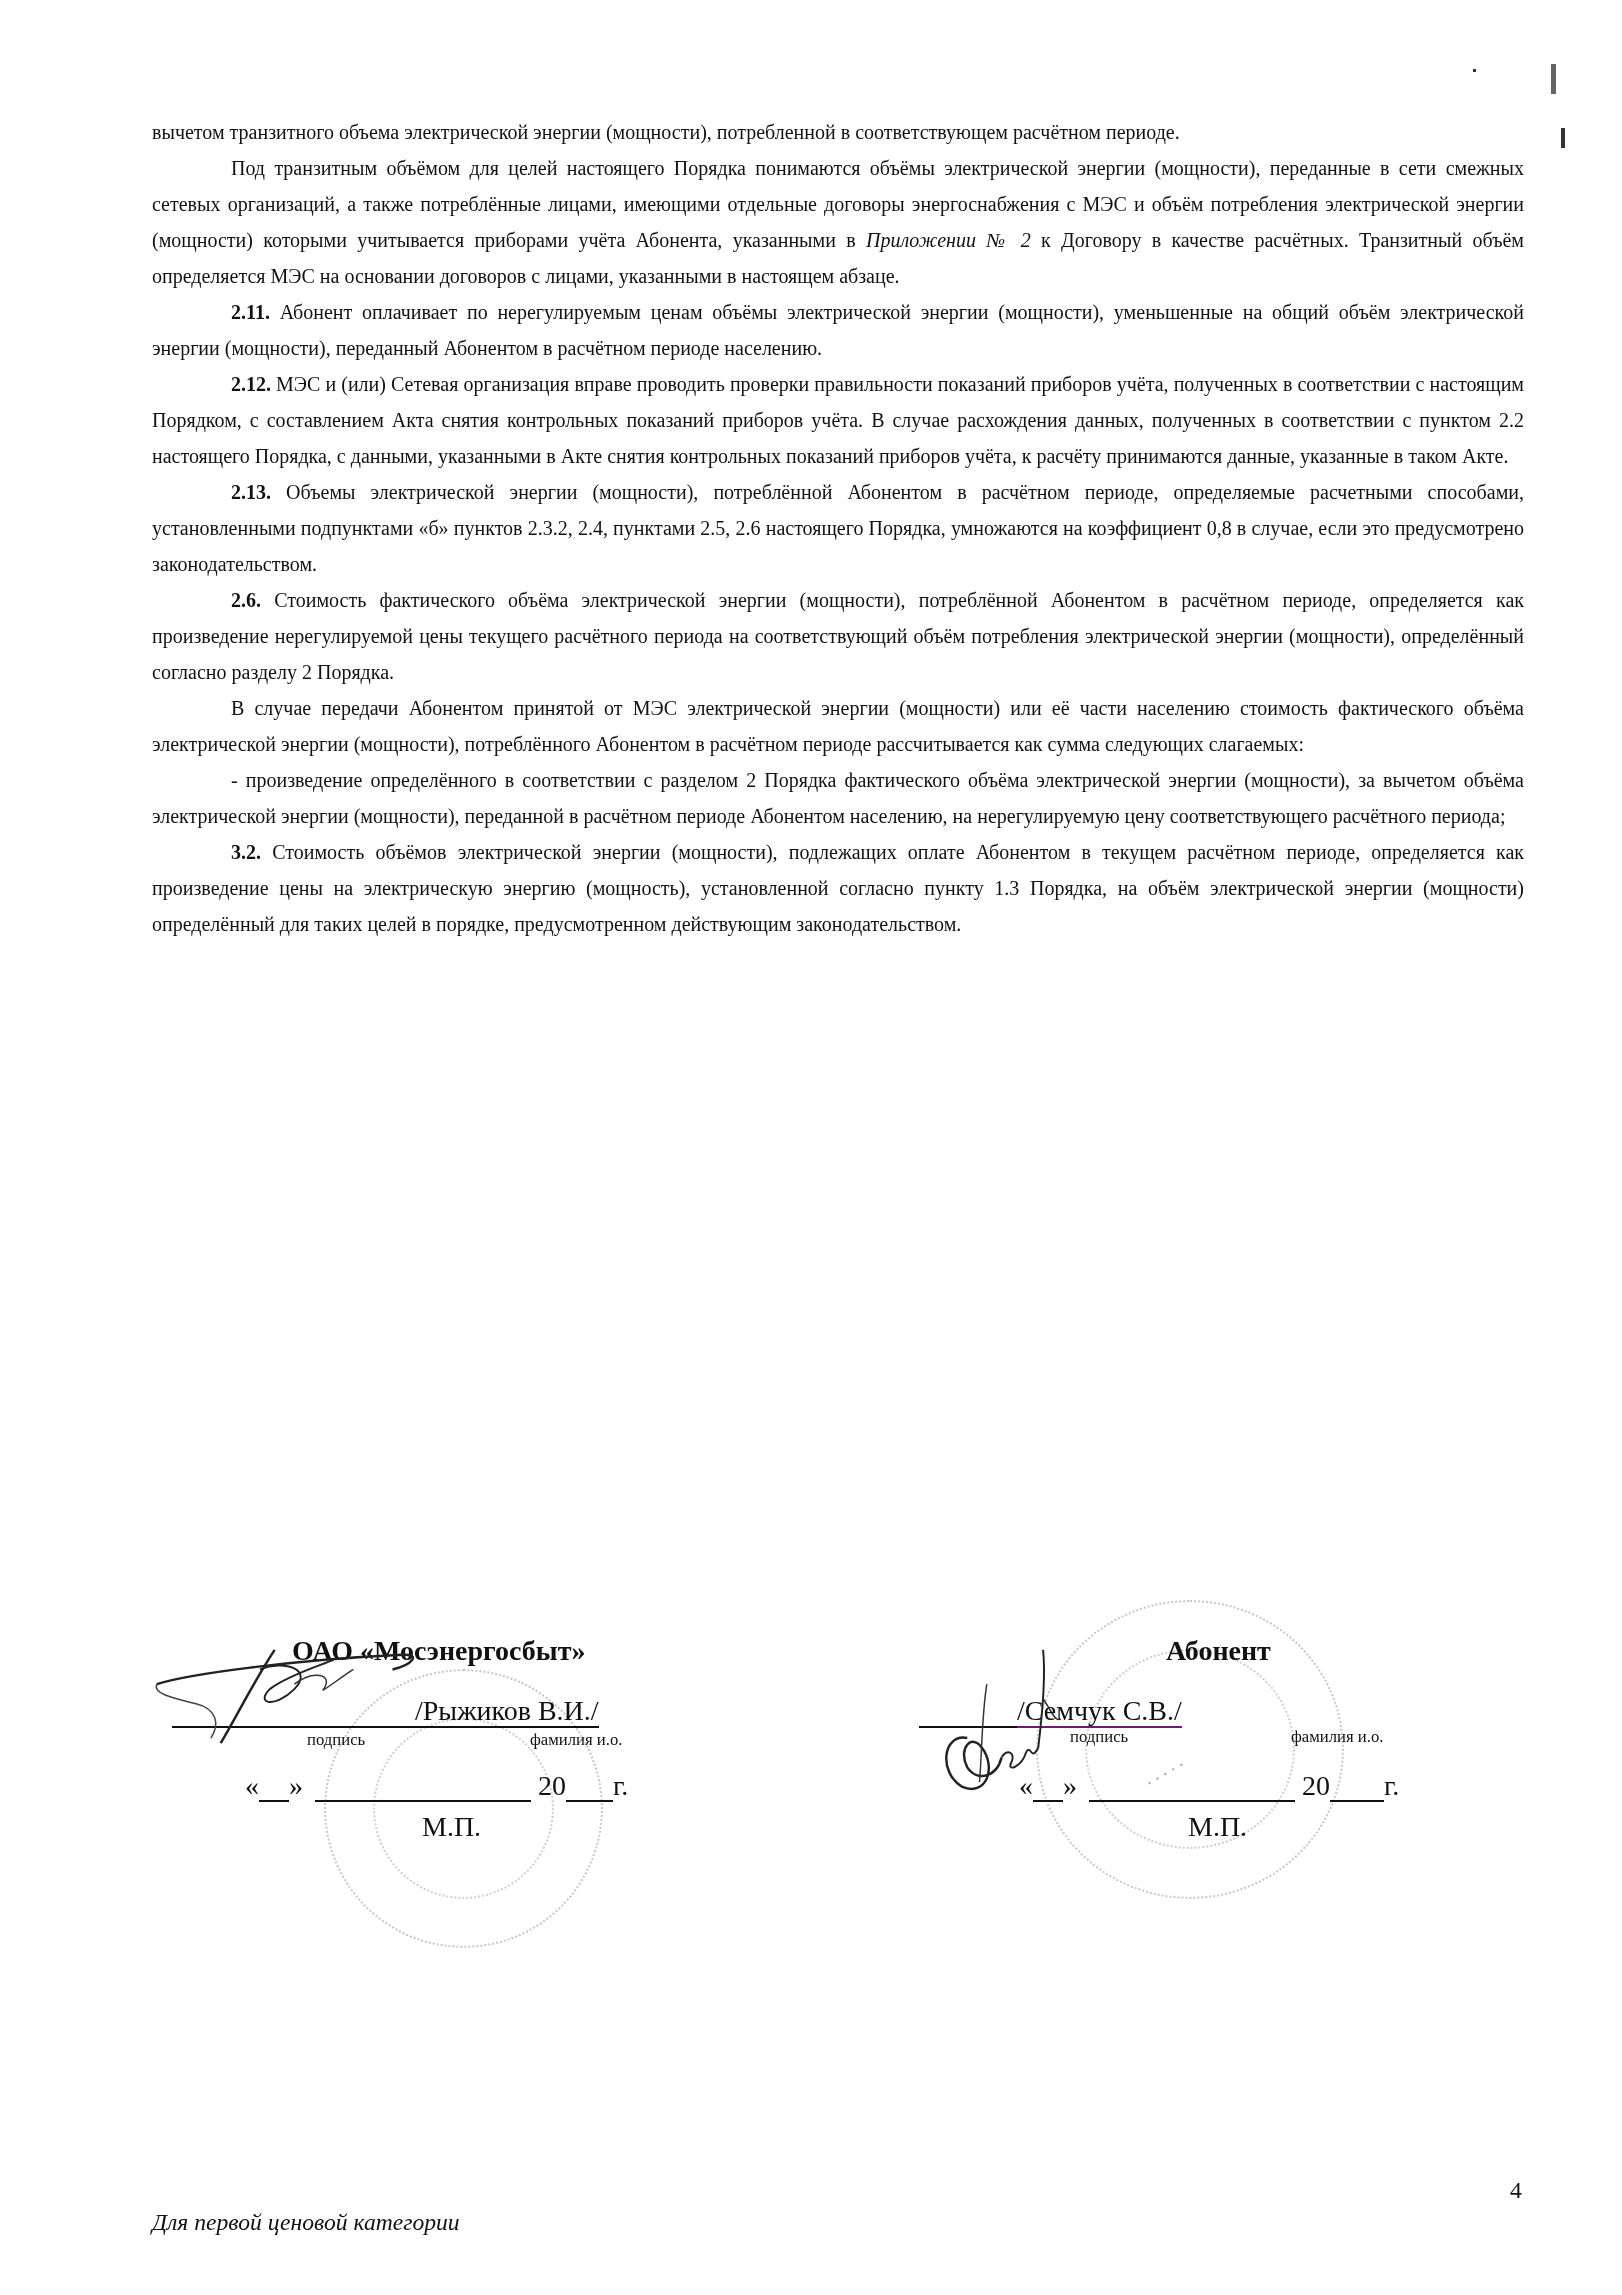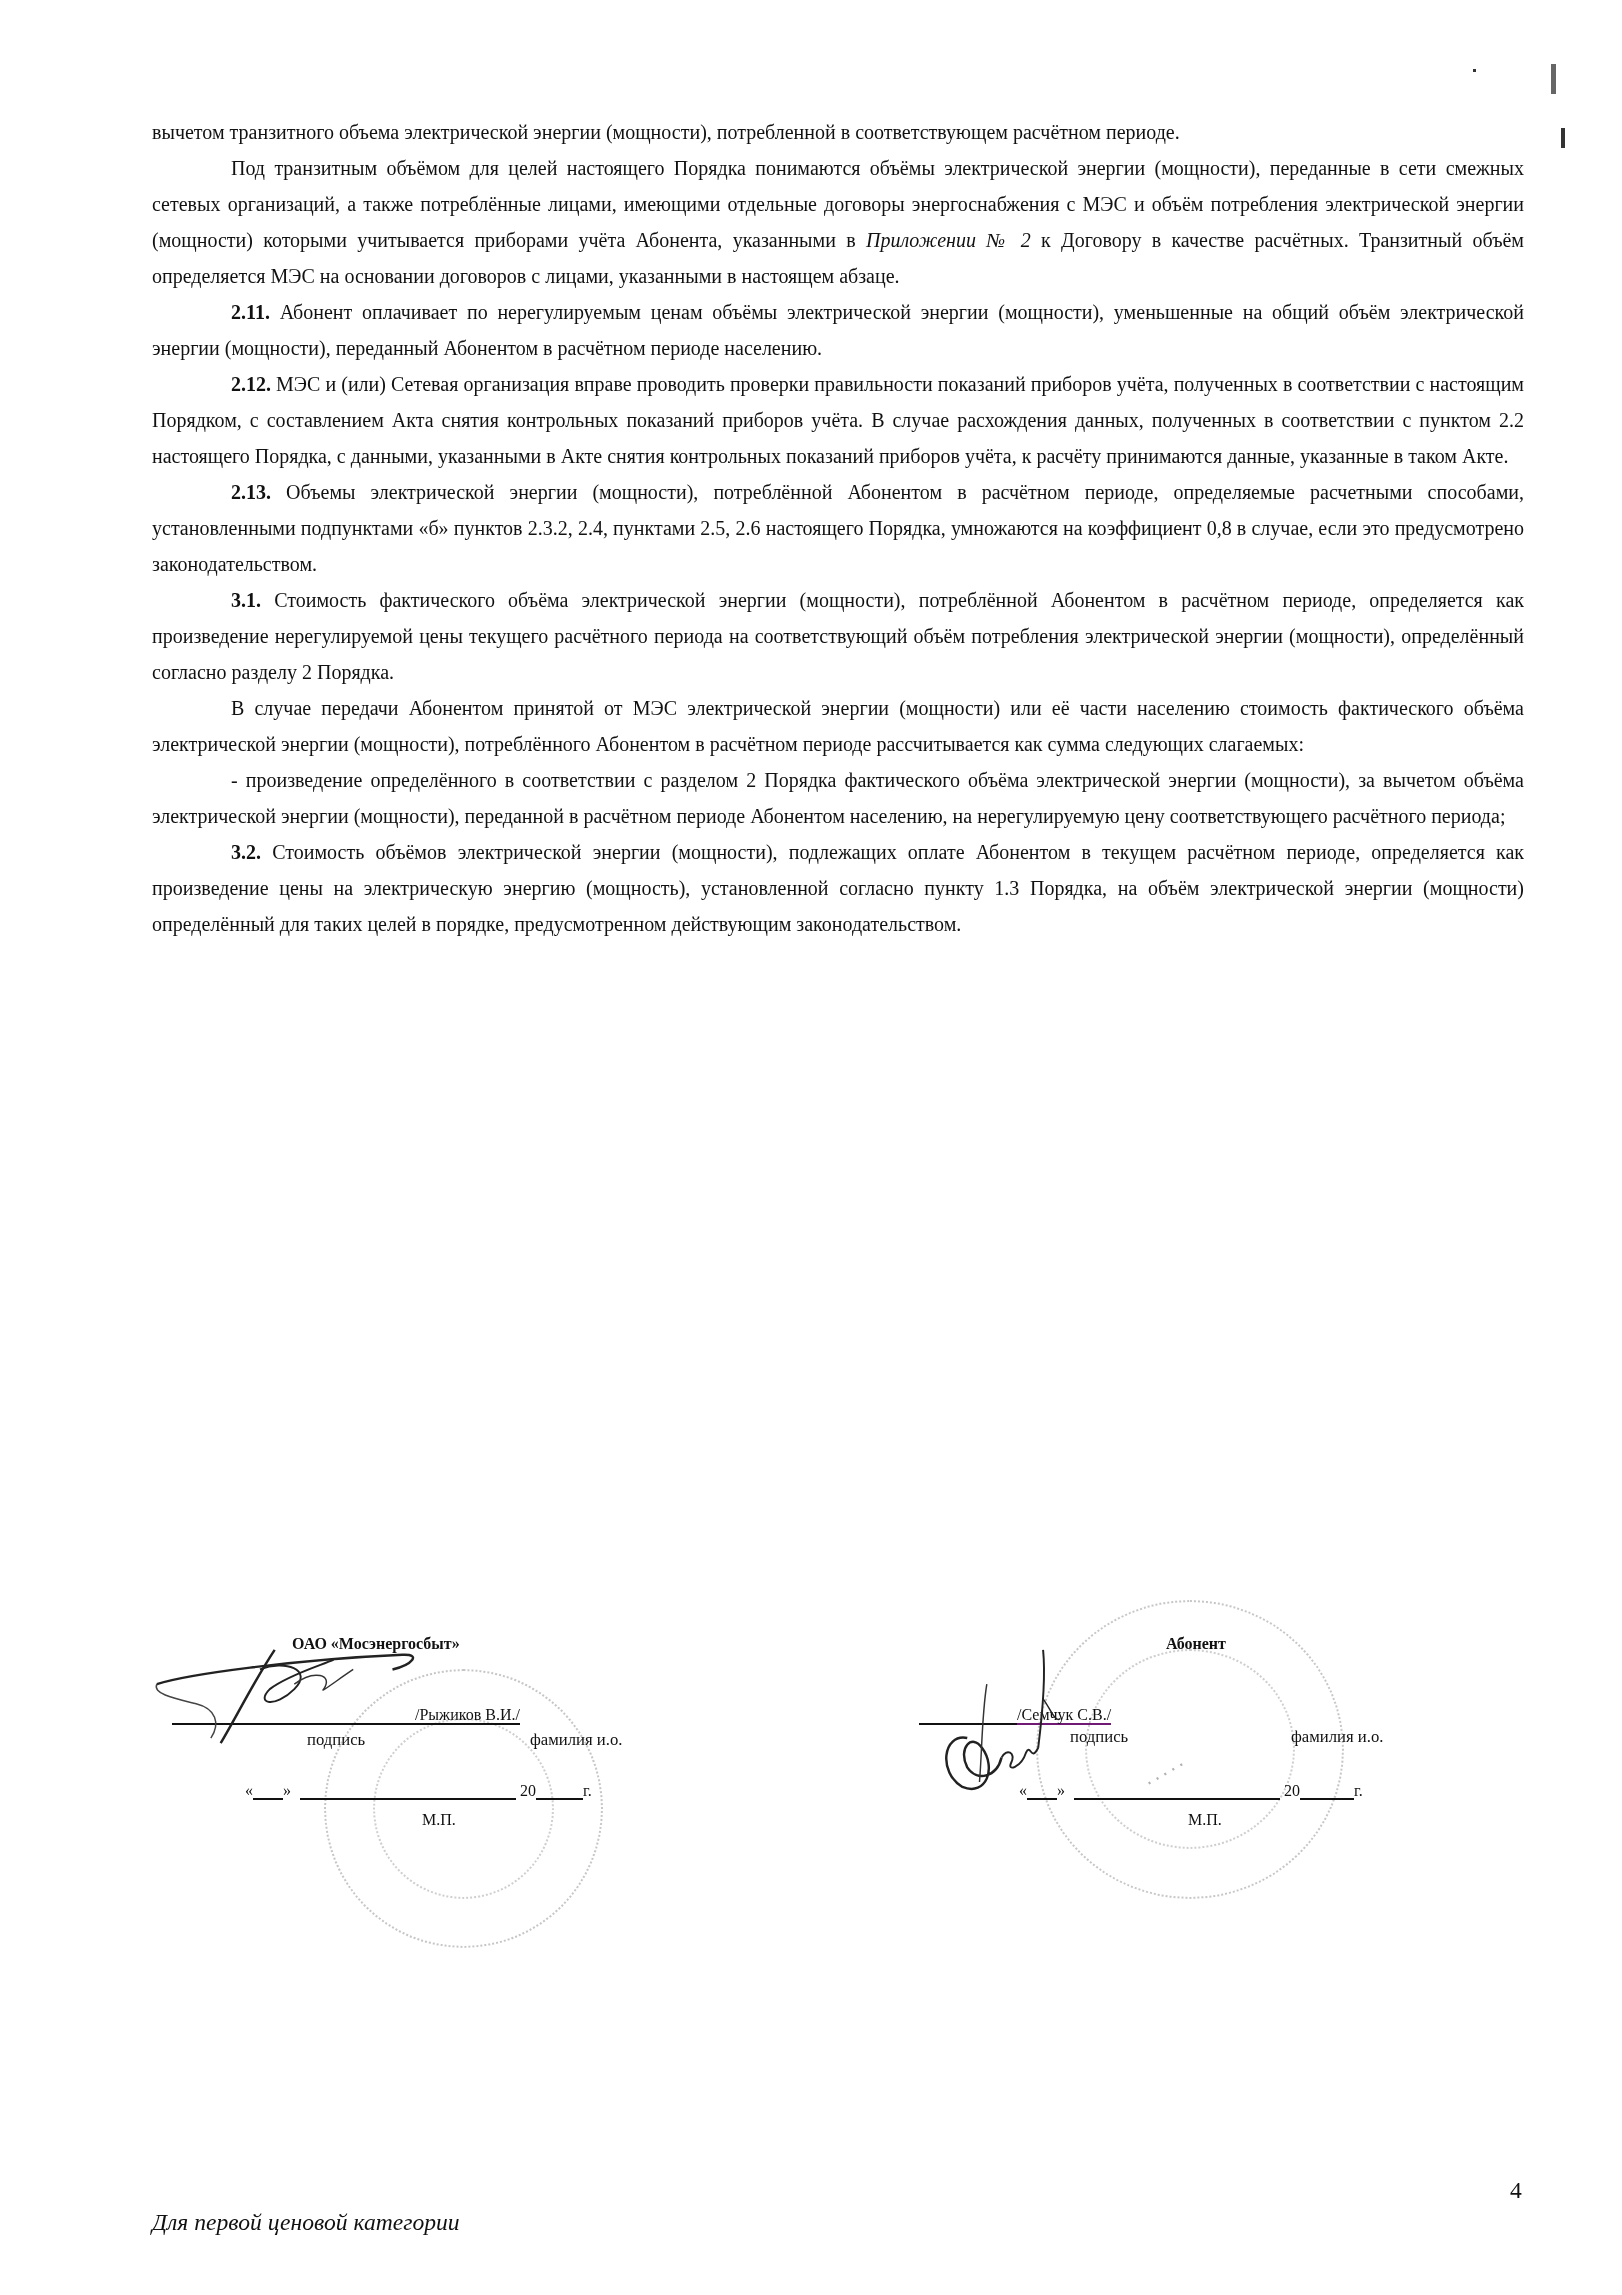--- a/index.html
+++ b/index.html
@@ -14,21 +14,21 @@
   }
   .page p { margin: 0; }
   .indent { text-indent: 79px; }
   .bold { font-weight: bold; }
   .it { font-style: italic; }
   .heading { font-weight: bold; text-indent: 79px; }
   .dash-indent { text-indent: 79px; }
   .dash-indent2 { text-indent: 86px; }
 
   
-  .sig { position: absolute; font-size: 16px; }
+  .sig { position: absolute; font-size: 28px; }
   .sig-org { font-weight: bold; }
   .line { display: inline-block; border-bottom: 2px solid #111; height: 27.5px; vertical-align: bottom; }
   .small { font-size: 16.7px; }
   .stamp {
     position: absolute; border-radius: 50%;
     border: 2.9px dotted #bdbdbd; opacity: 0.85;
   }
   .stamp-inner {
     position: absolute; border-radius: 50%;
     border: 2px dotted #cfcfcf;
@@ -53,21 +53,21 @@
 <div class="speck" style="left:1473px;top:69px;width:2.5px;height:2.9px;"></div>
 <div class="speck" style="left:1551px;top:64px;width:4.9px;height:29.5px;background:#666;"></div>
 <div class="speck" style="left:1561px;top:128px;width:3.9px;height:19.6px;"></div>
 
 <div class="page">
   <p>вычетом транзитного объема электрической энергии (мощности), потребленной в соответствующем расчётном периоде.</p>
   <p class="indent"><span>Под транзитным объёмом для целей настоящего Порядка понимаются объёмы электрической энергии (мощности), переданные в сети смежных сетевых организаций, а также потреблённые лицами, имеющими отдельные договоры энергоснабжения с МЭС и объём потребления электрической энергии (мощности) которыми учитывается приборами учёта Абонента, указанными в </span><span class="it">Приложении № 2</span><span> к Договору в качестве расчётных.  Транзитный объём определяется МЭС на основании договоров с лицами, указанными в настоящем абзаце.</span></p>
   <p class="indent"><span class="bold">2.11.</span><span> Абонент оплачивает по нерегулируемым ценам объёмы электрической энергии (мощности), уменьшенные на общий объём электрической энергии (мощности), переданный Абонентом в расчётном периоде населению.</span></p>
   <p class="indent"><span class="bold">2.12.</span><span> МЭС и (или) Сетевая организация вправе проводить проверки правильности показаний приборов учёта, полученных в соответствии с настоящим Порядком, с составлением Акта снятия контрольных показаний приборов учёта. В случае расхождения данных, полученных в соответствии с пунктом 2.2 настоящего Порядка, с данными, указанными в Акте снятия контрольных показаний приборов учёта, к расчёту принимаются данные, указанные в таком Акте.</span></p>
   <p class="indent"><span class="bold">2.13.</span><span> Объемы электрической энергии (мощности), потреблённой Абонентом в расчётном периоде, определяемые расчетными способами, установленными подпунктами «б» пунктов 2.3.2, 2.4, пунктами 2.5, 2.6 настоящего Порядка, умножаются на коэффициент 0,8 в случае, если это предусмотрено законодательством.</span></p>
-  <p class="indent"><span class="bold">3.1.</span><span>  Стоимость фактического объёма электрической энергии (мощности), потреблённой Абонентом в расчётном периоде, определяется как произведение нерегулируемой цены текущего расчётного периода на соответствующий объём потребления электрической энергии (мощности), определённый согласно разделу 2 Порядка.</span></p>
+  <p class="indent"><span class="bold">2.6.</span><span>  Стоимость фактического объёма электрической энергии (мощности), потреблённой Абонентом в расчётном периоде, определяется как произведение нерегулируемой цены текущего расчётного периода на соответствующий объём потребления электрической энергии (мощности), определённый согласно разделу 2 Порядка.</span></p>
   <p class="indent">В случае передачи Абонентом принятой от МЭС электрической энергии (мощности) или  её части населению стоимость фактического объёма электрической энергии (мощности), потреблённого Абонентом в расчётном периоде рассчитывается как сумма следующих слагаемых:</p>
   <p class="dash-indent">- произведение определённого в соответствии с разделом 2 Порядка фактического объёма электрической энергии (мощности), за вычетом объёма электрической энергии (мощности), переданной в расчётном периоде Абонентом населению, на нерегулируемую цену соответствующего расчётного периода;</p>
   <p class="indent"><span class="bold">3.2.</span><span> Стоимость объёмов электрической энергии (мощности), подлежащих оплате Абонентом в текущем расчётном периоде, определяется как произведение цены на электрическую энергию (мощность), установленной согласно пункту 1.3 Порядка, на объём электрической энергии (мощности) определённый для таких целей в порядке, предусмотренном действующим законодательством.</span></p>
 </div>
 
 <div>
   <div class="stamp" style="left:324px;top:1669px;width:275px;height:275px;"></div>
   <div class="stamp-inner" style="left:373px;top:1718px;width:177px;height:177px;"></div>
 
   <div class="sig sig-org" style="left:292px;top:1635px;">ОАО «Мосэнергосбыт»</div>

